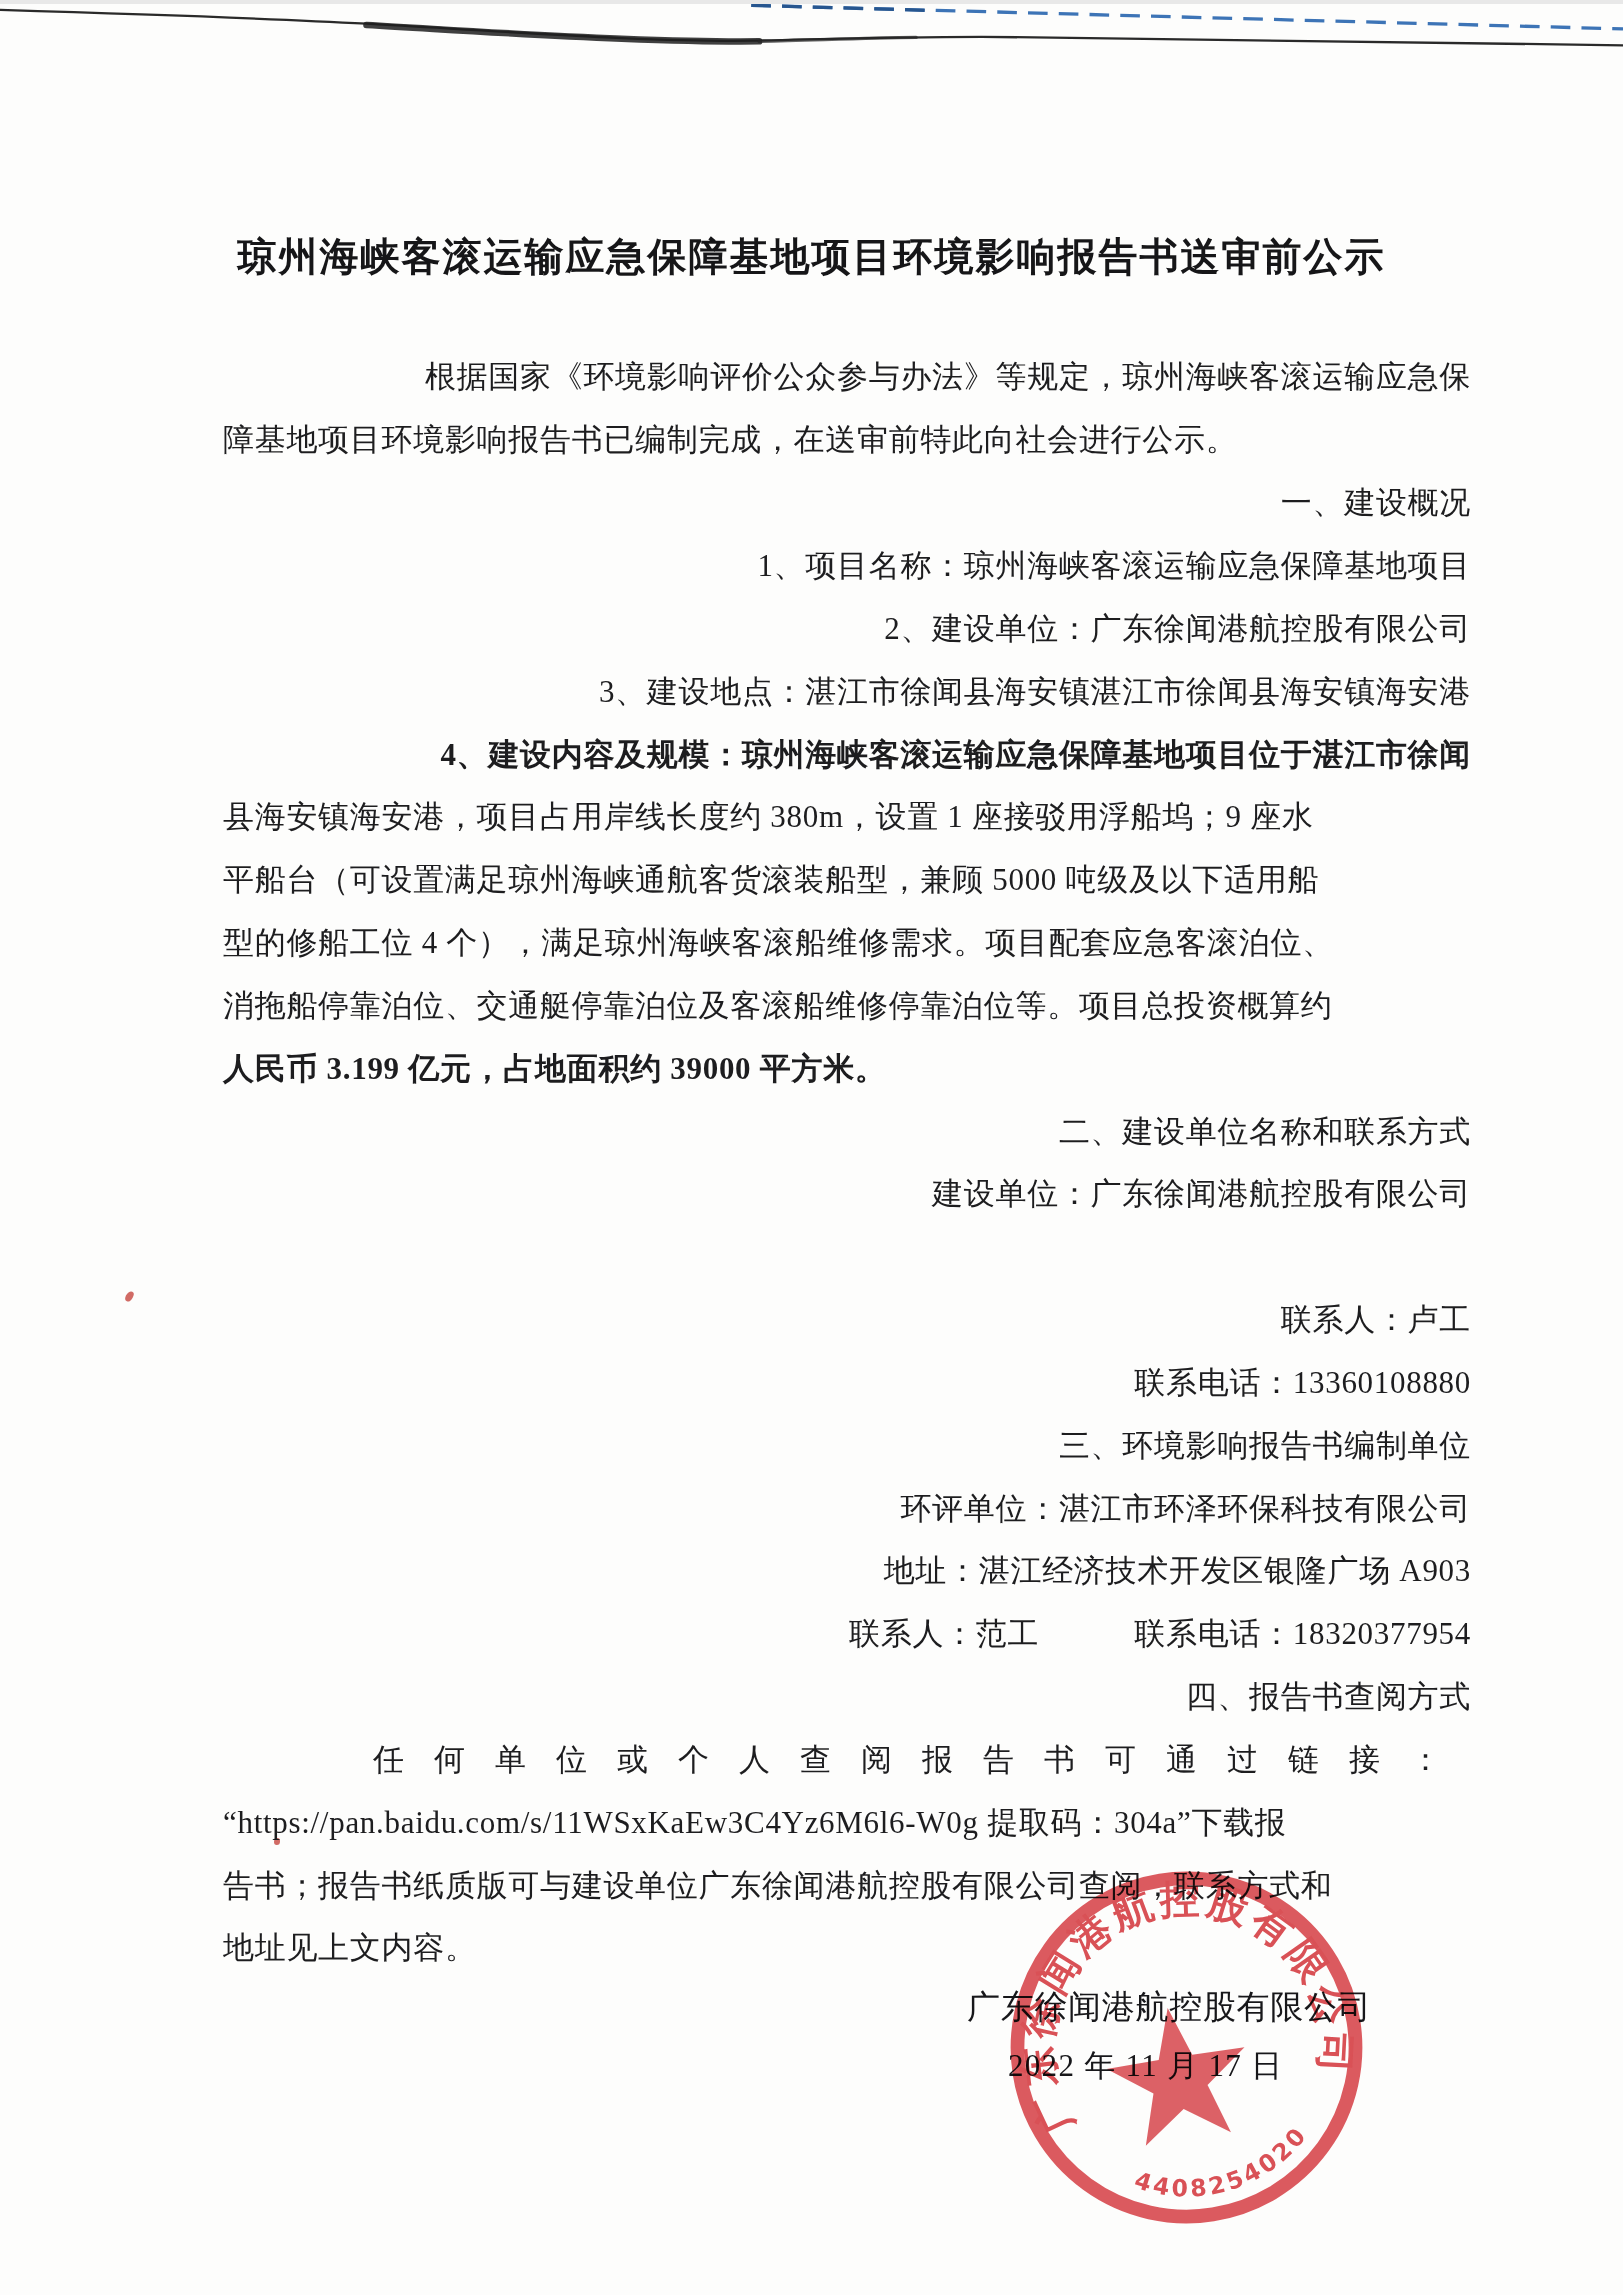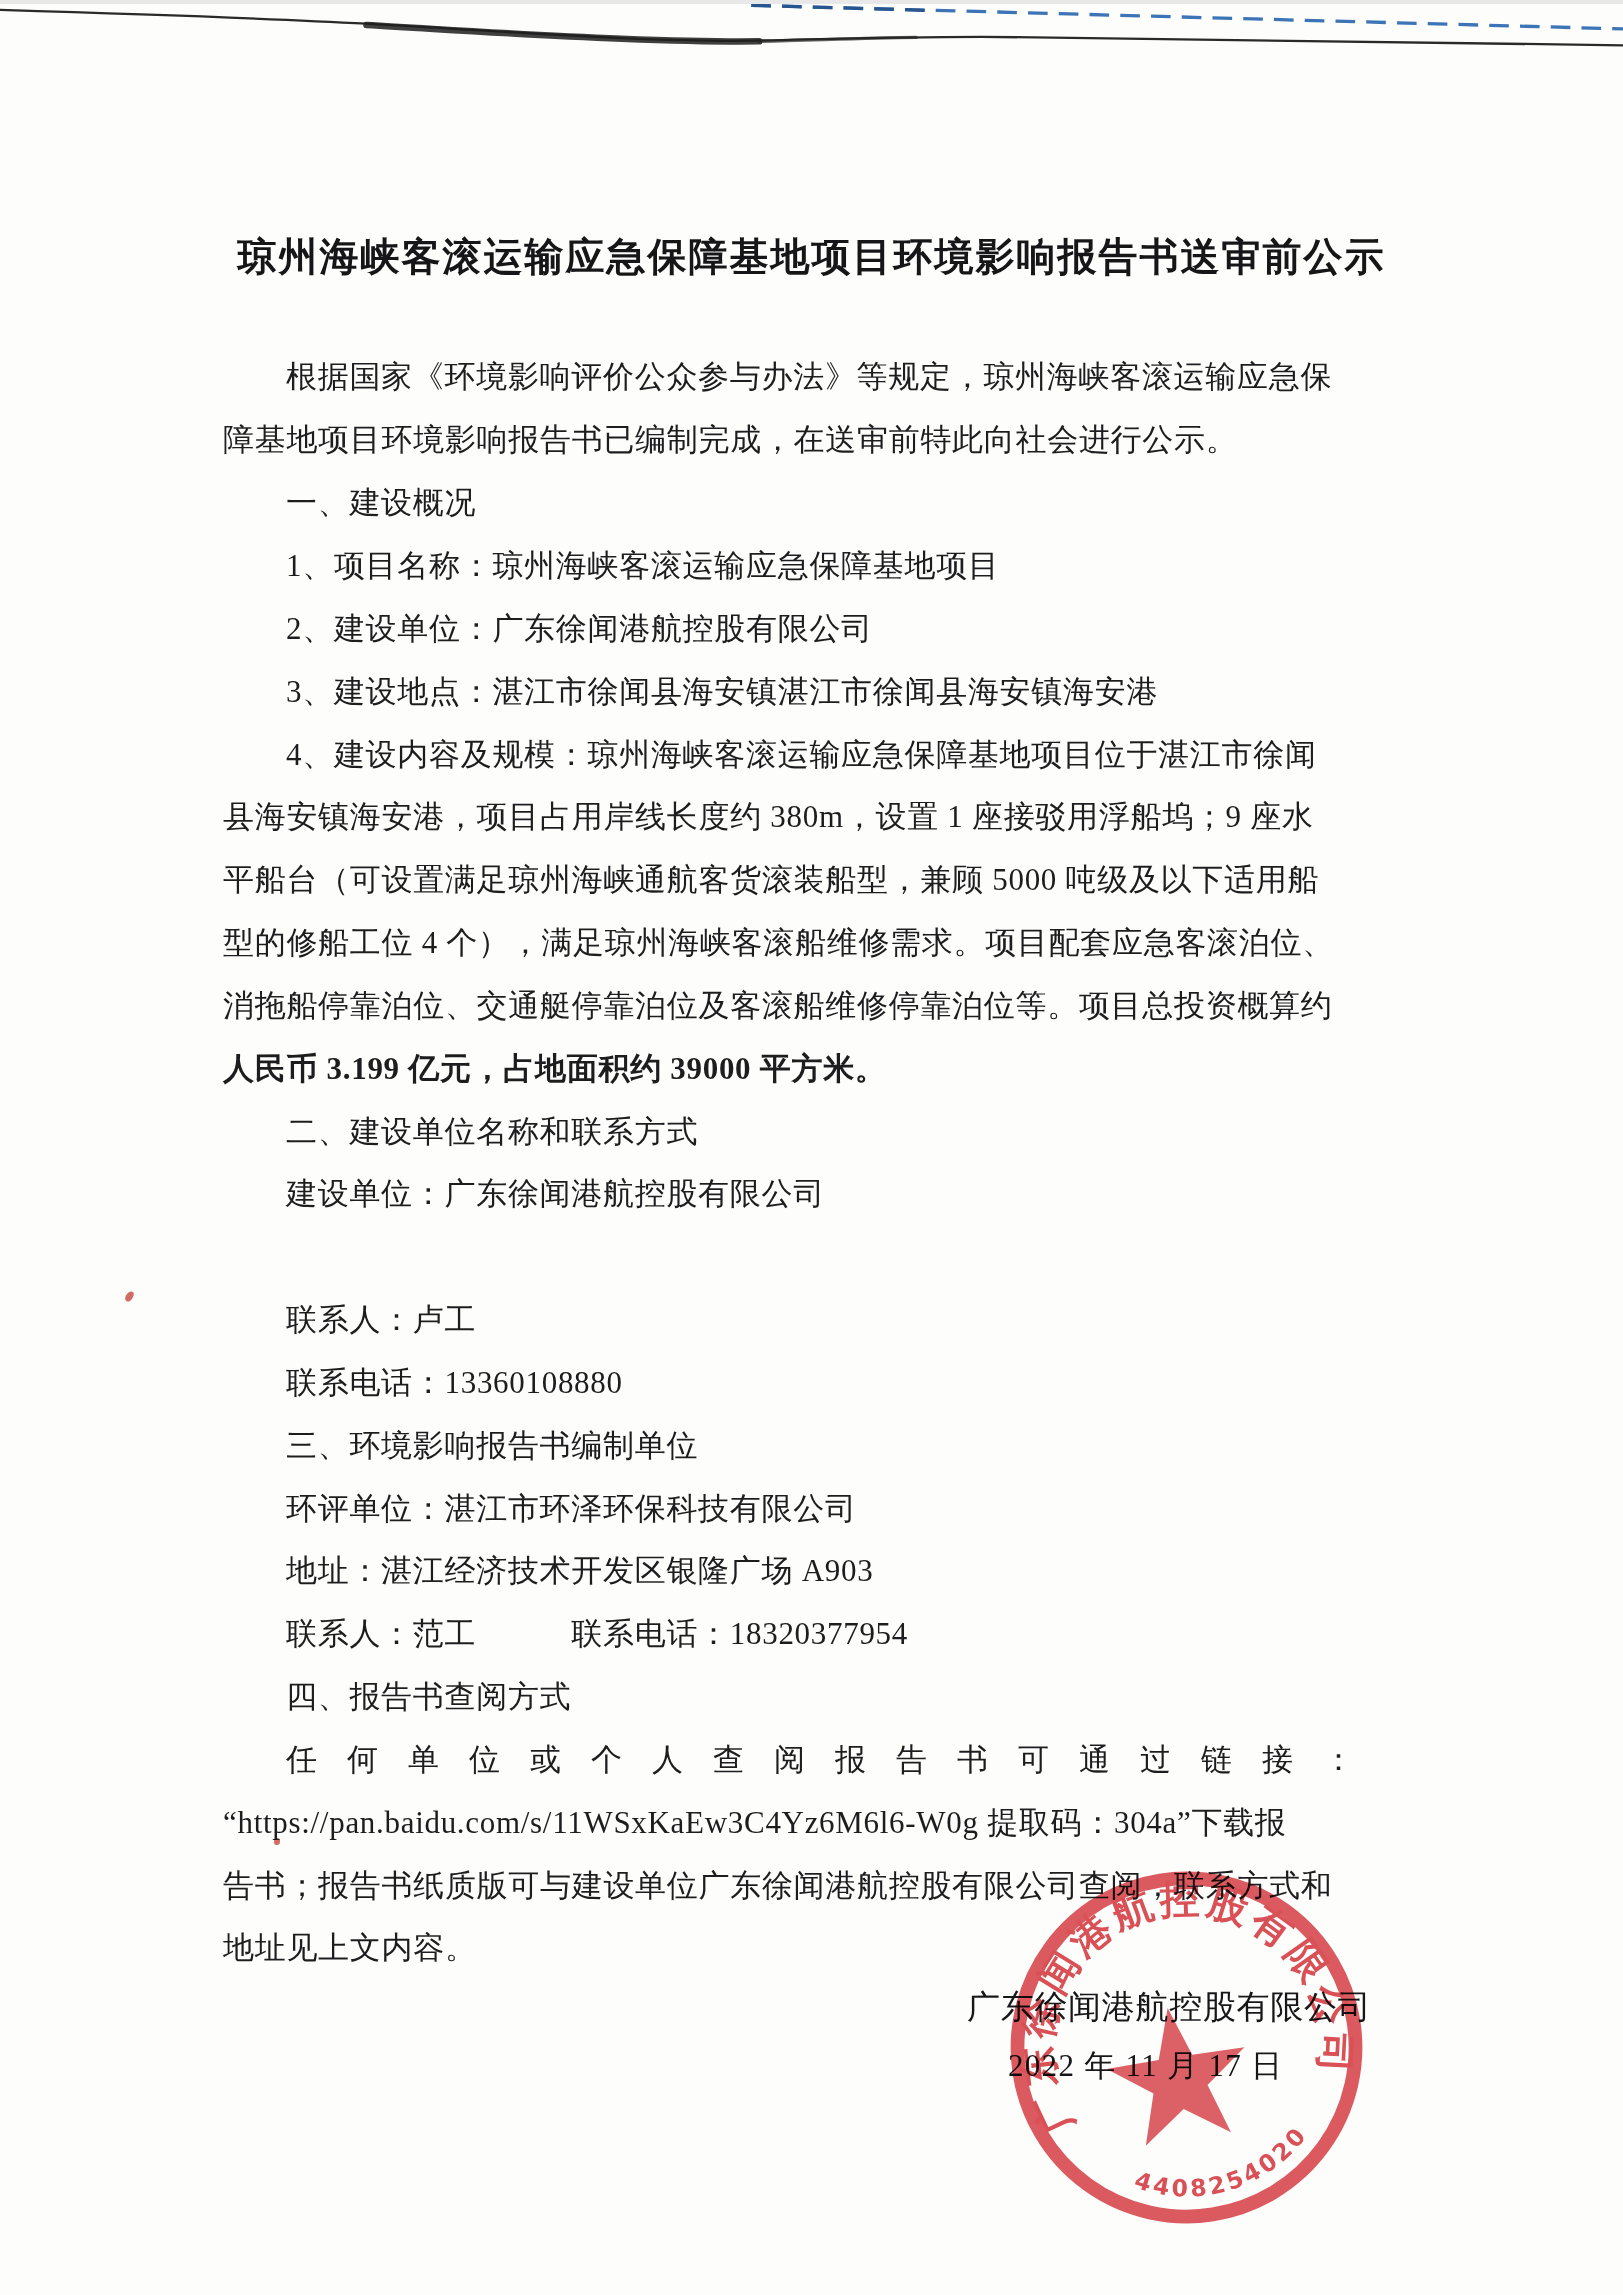--- a/index.html
+++ b/index.html
@@ -22,21 +22,21 @@
     z-index:2;
   }
   .body-wrap{position:absolute;left:0;top:0;width:1623px;height:2295px;z-index:2;}
   .bline{
     position:absolute;left:223px;width:1185px;height:43px;
     font-size:31px;line-height:43px;
     letter-spacing:0.7px;
     white-space:nowrap;
     color:#1d1d1f;
   }
-  .bline.indent{padding-left:63px;}
+  .bline.indent{padding-left:63px;text-align:right;}
   .bline.justify{letter-spacing:30px;}
   .sig-company{
     position:absolute;left:967px;top:1982px;
     font-size:33px;line-height:42px;letter-spacing:0.7px;
     white-space:nowrap;color:#17171a;z-index:3;
   }
   .sig-date{
     position:absolute;left:1008px;top:2041px;
     font-size:31px;line-height:42px;letter-spacing:1.3px;
     white-space:nowrap;color:#17171a;z-index:3;
@@ -69,21 +69,21 @@
 
   <div class="doc-title">琼州海峡客滚运输应急保障基地项目环境影响报告书送审前公示</div>
 
   <div class="body-wrap" id="body-lines">
       <div class="bline indent" style="top: 351px;">根据国家《环境影响评价公众参与办法》等规定，琼州海峡客滚运输应急保</div>
       <div class="bline" style="top: 414px;">障基地项目环境影响报告书已编制完成，在送审前特此向社会进行公示。</div>
       <div class="bline indent" style="top: 477px;">一、建设概况</div>
       <div class="bline indent" style="top: 540px;">1、项目名称：琼州海峡客滚运输应急保障基地项目</div>
       <div class="bline indent" style="top: 603px;">2、建设单位：广东徐闻港航控股有限公司</div>
       <div class="bline indent" style="top: 666px;">3、建设地点：湛江市徐闻县海安镇湛江市徐闻县海安镇海安港</div>
-      <div class="bline indent" style="top: 729px;">4、建设内容及规模：琼州海峡客滚运输应急保障基地项目位于湛江市徐闻</div>
+      <div class="bline indent" style="top: 729px; font-weight: bold;">4、建设内容及规模：琼州海峡客滚运输应急保障基地项目位于湛江市徐闻</div>
       <div class="bline" style="top: 791px;">县海安镇海安港，项目占用岸线长度约 380m，设置 1 座接驳用浮船坞；9 座水</div>
       <div class="bline" style="top: 854px;">平船台（可设置满足琼州海峡通航客货滚装船型，兼顾 5000 吨级及以下适用船</div>
       <div class="bline" style="top: 917px;">型的修船工位 4 个），满足琼州海峡客滚船维修需求。项目配套应急客滚泊位、</div>
       <div class="bline" style="top: 980px;">消拖船停靠泊位、交通艇停靠泊位及客滚船维修停靠泊位等。项目总投资概算约</div>
       <div class="bline" style="top: 1043px; font-weight: bold;">人民币 3.199 亿元，占地面积约 39000 平方米。</div>
       <div class="bline indent" style="top: 1106px;">二、建设单位名称和联系方式</div>
       <div class="bline indent" style="top: 1168px;">建设单位：广东徐闻港航控股有限公司</div>
       <div class="bline indent" style="top: 1294px;">联系人：卢工</div>
       <div class="bline indent" style="top: 1357px;">联系电话：13360108880</div>
       <div class="bline indent" style="top: 1420px;">三、环境影响报告书编制单位</div>

